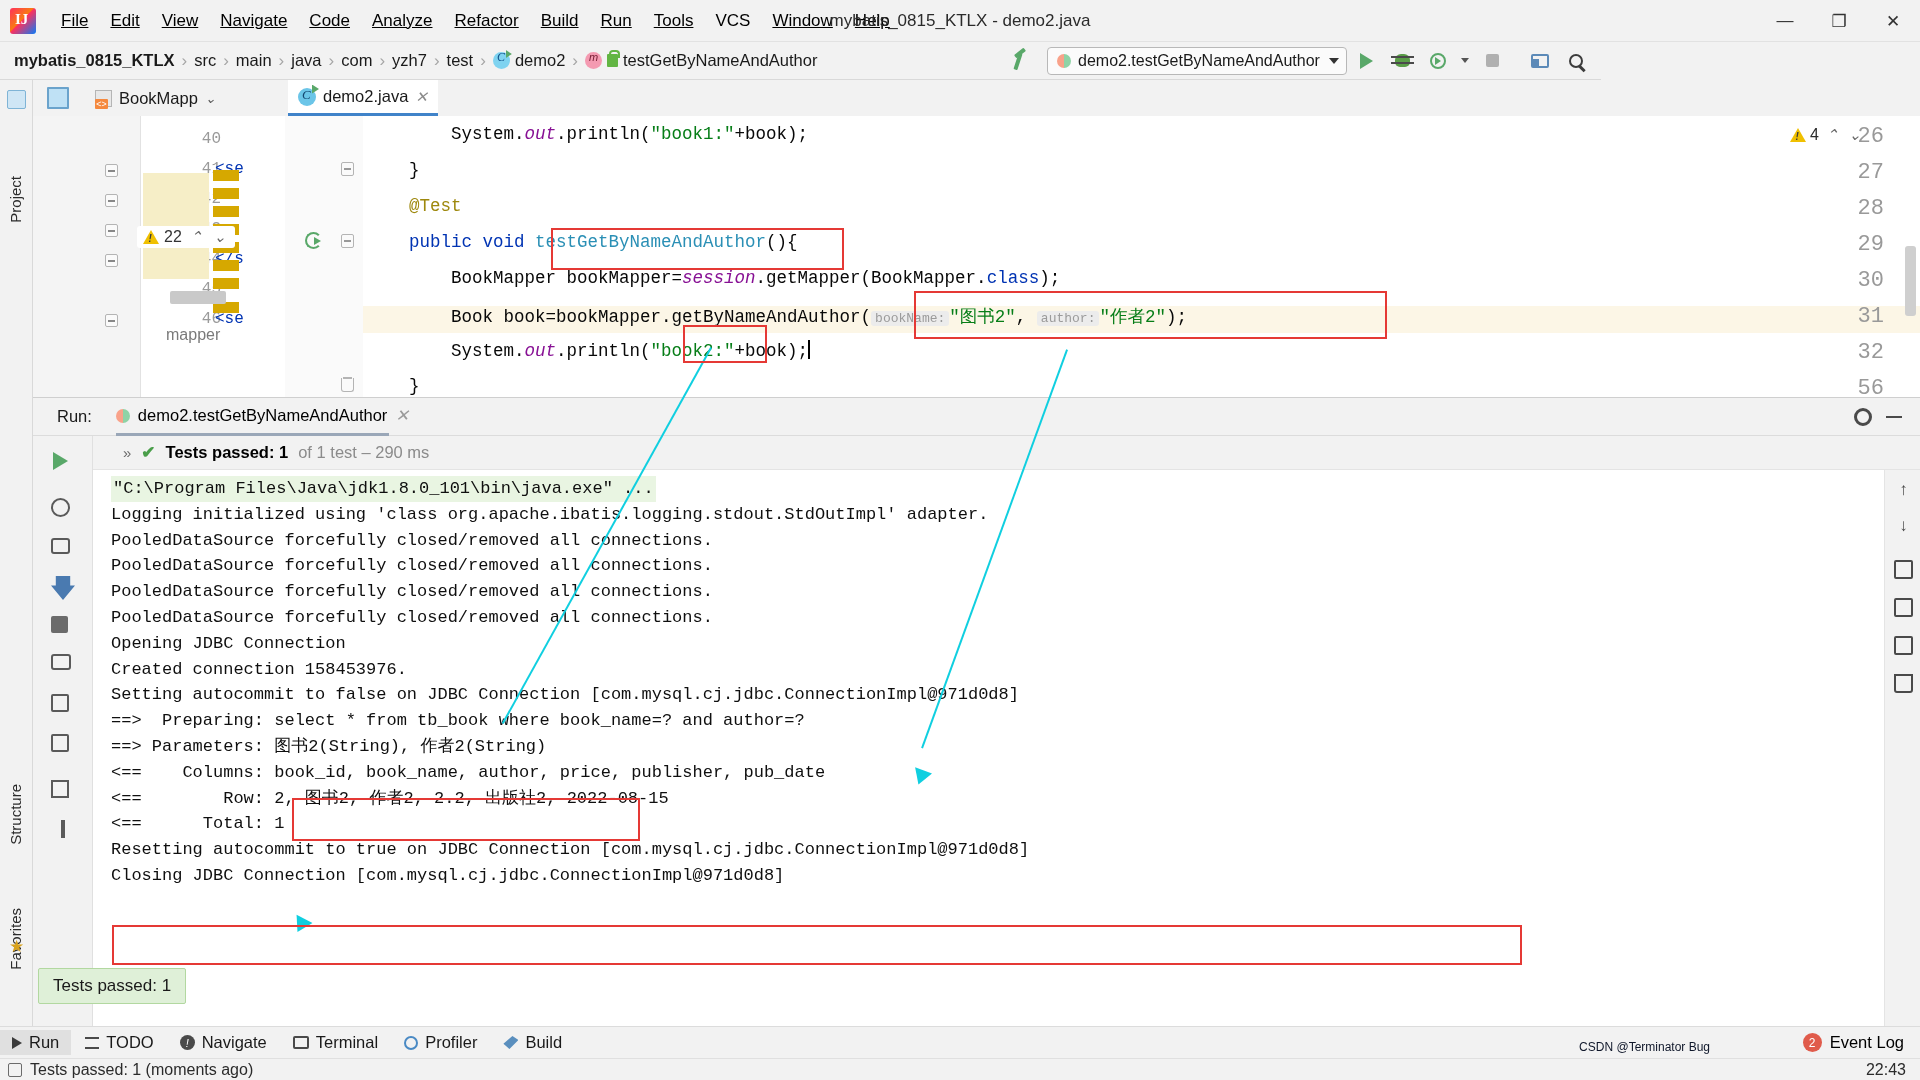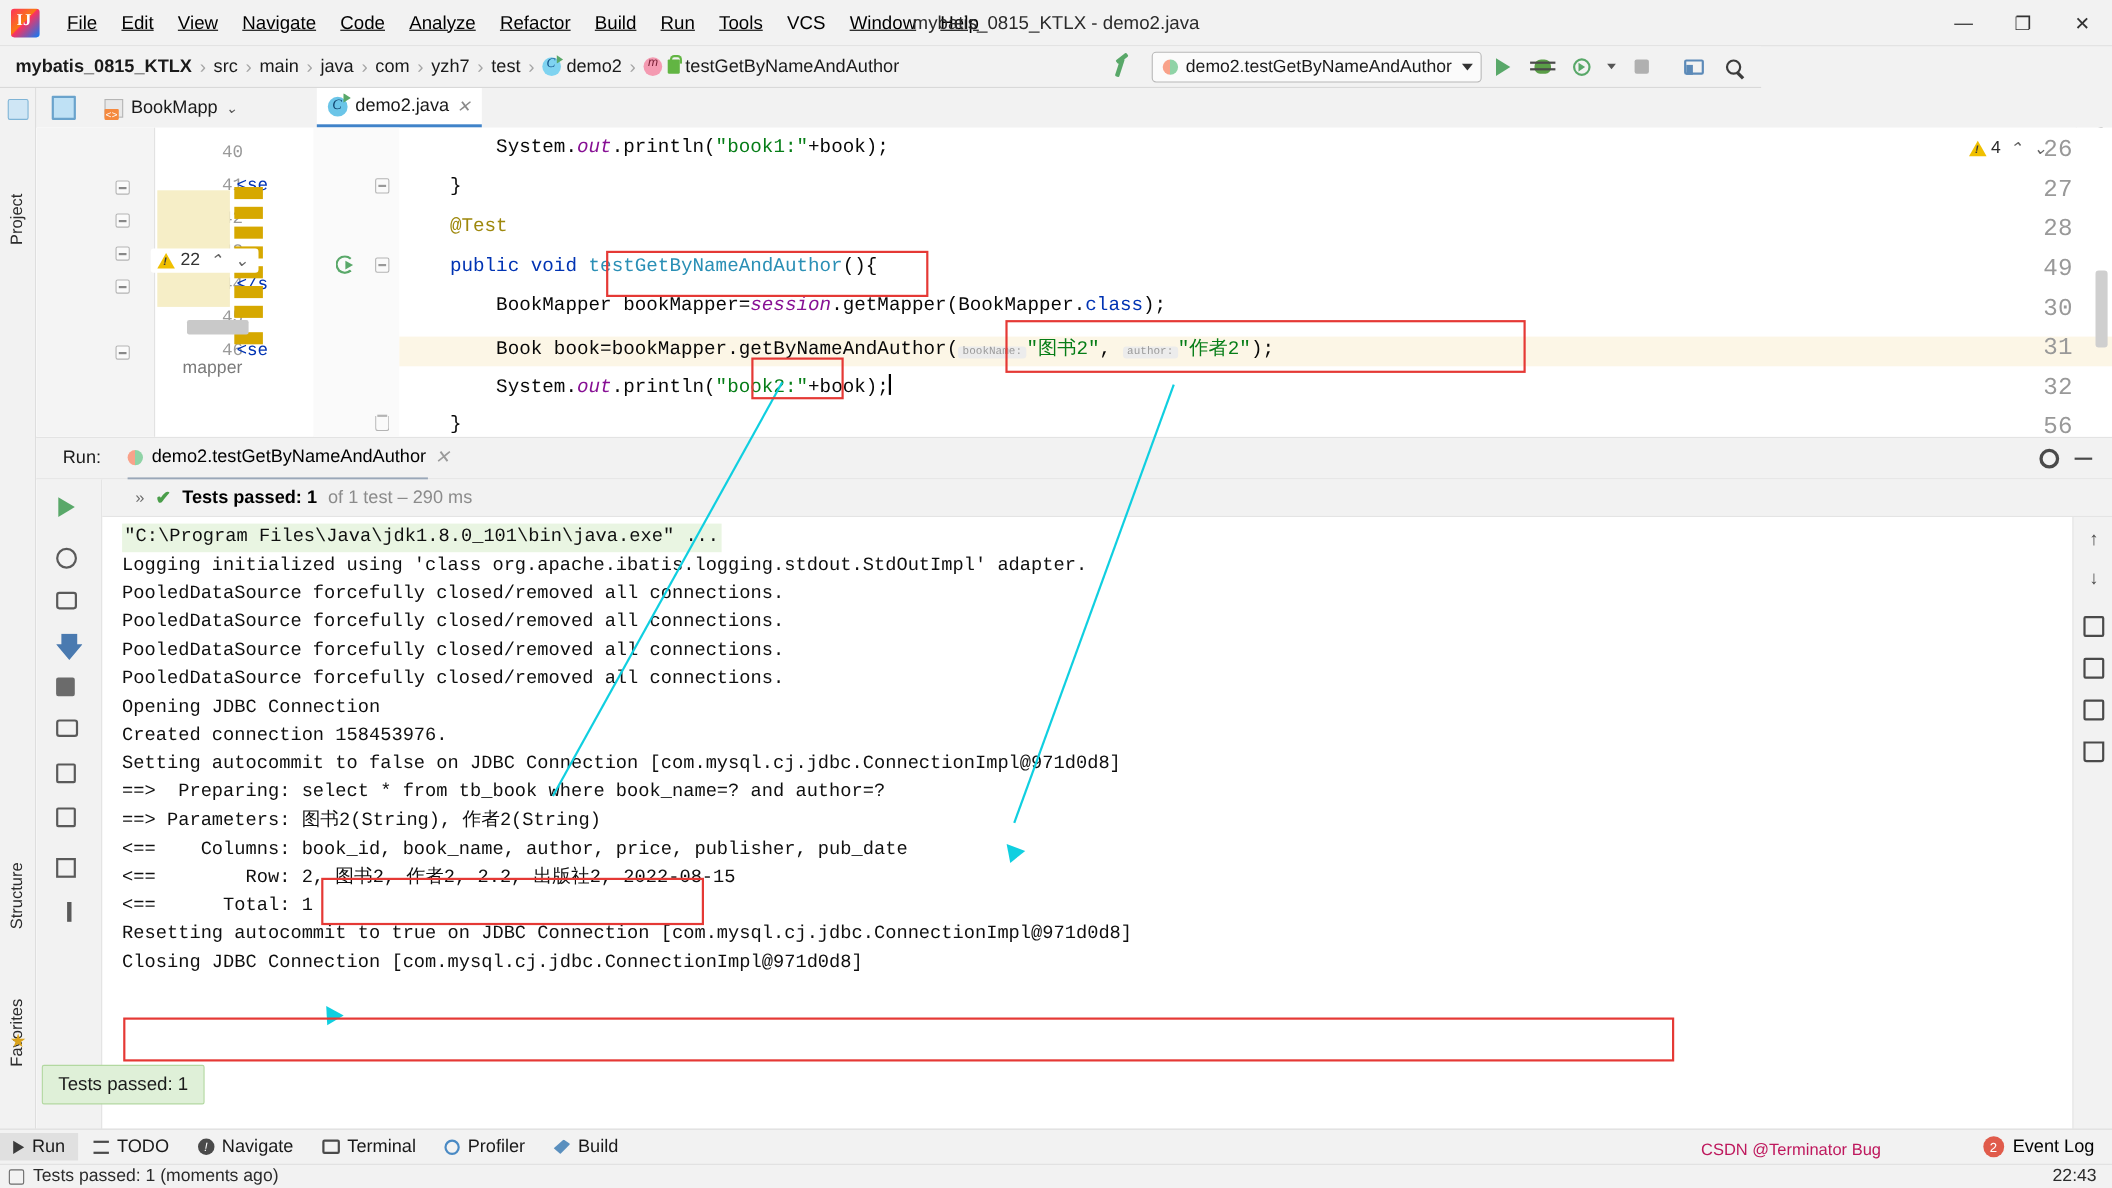--- a/index.html
+++ b/index.html
@@ -138,21 +138,21 @@
   .jcode {
     position:absolute; left:82px; font-size:17.5px; font-family:"Liberation Mono", monospace;
     color:#080808; white-space:pre;
   }
   .jrow-hl { position:absolute; left:78px; right:0; height:27px; background:#fcf6e6; }
   .kw { color:#0033b3; }
   .st { color:#067d17; }
   .fld { color:#871094; font-style:italic; }
   .ann { color:#9e880d; }
   .hint {
-    background:#ececec; color:#9b9b9b; border-radius:3px; padding:0 4px; font-size:10px;
+    background:#ececec; color:#9b9b9b; border-radius:3px; padding:0 4px; font-size:13px;
   }
   .caretbar { display:inline-block; width:1.5px; height:19px; background:#000; vertical-align:-3px;}
 
   
   .warnbadge { position:absolute; right:56px; top:10px; display:flex; align-items:center; gap:4px; font-size:16px; color:#2b2b2b;}
   .tri { width:0;height:0;border-left:8px solid transparent;border-right:8px solid transparent;border-bottom:14px solid #f0c000; position:relative;}
   .tri:after{content:"!";position:absolute;left:-2.5px;top:3px;font-size:10px;color:#3b3b3b;font-weight:bold;}
   .chev { color:#666; font-size:15px; padding:0 3px;}
   .rightscroll { position:absolute; right:4px; top:130px; width:11px; height:70px; background:#cfcfcf; border-radius:3px;}
 
@@ -217,21 +217,21 @@
   .evbadge{width:19px;height:19px;border-radius:50%;background:#e05b4b;color:#fff;font-size:12px;display:flex;align-items:center;justify-content:center;}
 
   
   .statusbar {
     position:absolute; left:0; bottom:0; width:1920px; height:22px; background:#f2f2f2;
     border-top:1px solid #e0e0e0; display:flex; align-items:center; font-size:16px; color:#2b2b2b;
   }
   .sb-left{ margin-left:8px; display:flex; align-items:center; gap:8px;}
   .sb-ic{width:14px;height:14px;border:1.5px solid #6b6b6b; border-radius:2px;}
   .sb-right{ margin-left:auto; padding-right:14px; display:flex; align-items:center; gap:14px; color:#2b2b2b;}
-  .watermark{ position:absolute; right:210px; bottom:26px; font-size:15px; color:#be185d; z-index:50;}
+  .watermark{ position:absolute; right:210px; bottom:26px; font-size:12px; color:#0f172a; z-index:50;}
 
   
   .rightstrip { position:absolute; right:0; top:80px; width:33px; bottom:44px; background:#f2f2f2; border-left:1px solid #d9d9d9;}
   .rvtab { position:absolute; right:3px; writing-mode:vertical-rl; font-size:15px; color:#2b2b2b; white-space:nowrap;}
 </style>
 </head>
 <body>
 
 <div id="app">
 
@@ -388,21 +388,21 @@
     </div>
 
     <div class="pane-java">
       <div class="jgut"></div>
 
       <div class="jrow-hl" style="top:190px"></div>
 
       <div class="jline" style="top:8px">26</div>
       <div class="jline" style="top:44px">27</div>
       <div class="jline" style="top:80px">28</div>
-      <div class="jline" style="top:116px">49</div>
+      <div class="jline" style="top:116px">29</div>
       <div class="jline" style="top:152px">30</div>
       <div class="jline" style="top:188px">31</div>
       <div class="jline" style="top:224px">32</div>
       <div class="jline" style="top:260px">56</div>
 
       <div class="jfold minus" style="top:46px"></div>
       <div class="jfold minus" style="top:118px"></div>
       <div class="jfold tip" style="top:262px"></div>
       <div class="runmark" style="top:116px"></div>
 

